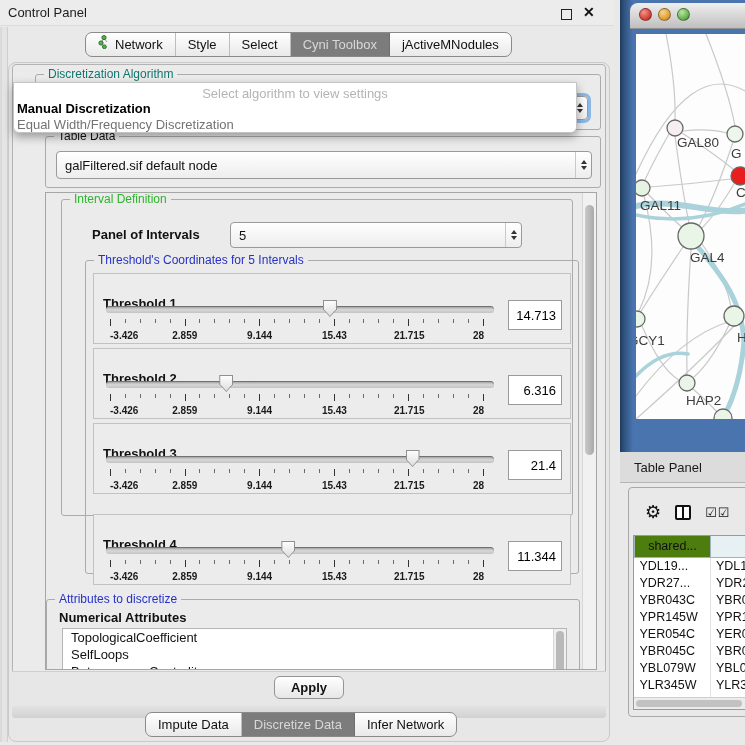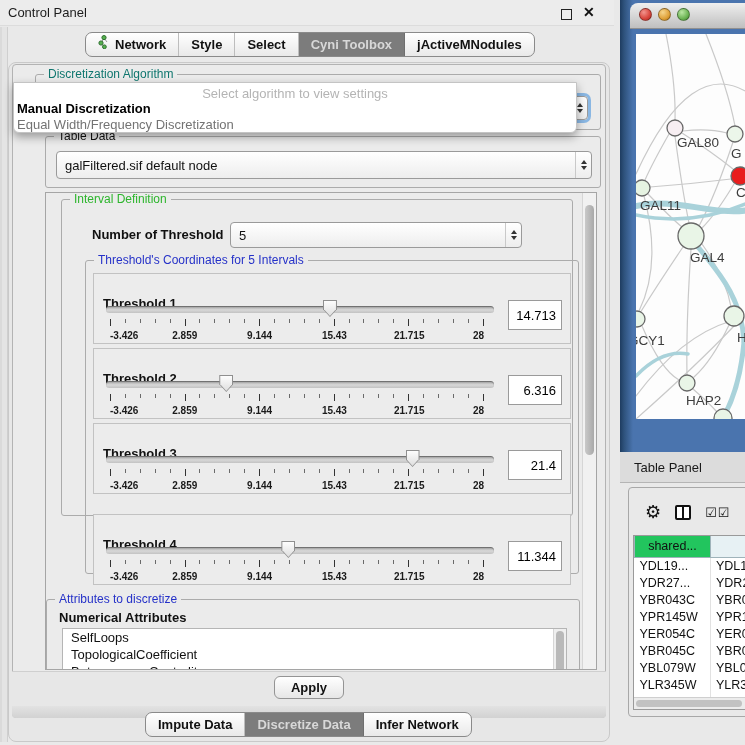--- a/index.html
+++ b/index.html
@@ -10,21 +10,21 @@
 
   
   .cp-titlebar { left:0; top:0; width:614px; height:26px; background:#ececec; border-bottom:1px solid #dcdcdc; }
   .cp-title { position:absolute; left:8px; top:0; line-height:26px; font-size:13px; color:#1c1c1c; }
   .float-ico { position:absolute; left:561px; top:9px; width:11px; height:11px; border:1.5px solid #222; background:#ececec; }
   .close-ico { position:absolute; left:583px; top:4px; font-size:14px; font-weight:bold; color:#111; }
   .left-gutter { left:0; top:27px; width:8px; height:715px; background:#e4e4e4; border-right:1px solid #cfcfcf; border-left:2px solid #dadada; }
 
   .tabbar { display:flex; height:25px; border:1px solid #8a8a8a; border-radius:7px;
             background:linear-gradient(#ffffff,#e9e9e9); overflow:hidden; }
-  .tab { padding:0 12px; line-height:23px; font-size:13px; font-weight:700; color:#111;
+  .tab { padding:0 12px; line-height:23px; font-size:13px; font-weight:400; color:#111;
          border-right:1px solid #bdbdbd; display:flex; align-items:center; gap:5px; white-space:nowrap; }
   .tab:last-child { border-right:none; }
   .tab.selected { background:#7c7c7c; color:#d8d8d8; border-right:1px solid #6f6f6f; }
   .top-tabs { left:85px; top:32px; }
   .bottom-tabs { left:145px; top:712px; }
 
   .outer-panel { left:8px; top:62px; width:602px; height:680px; background:#e7e7e7;
                  border:1px solid #c9c9c9; border-radius:8px; }
   .card { left:12px; top:64px; width:594px; height:654px; background:#ebebeb;
           border:1px solid #b3b3b3; border-radius:4px; }
@@ -114,21 +114,21 @@
   .tp-toolbar { position:absolute; left:0; top:10px; width:100%; height:28px; display:flex; align-items:center; gap:14px; padding-left:16px; }
   .gear { font-size:18px; line-height:18px; color:#111; }
   .splitcols { width:16px; height:15px; border:2px solid #111; border-radius:2px; position:relative; background:#fff; }
   .splitcols::after { content:""; position:absolute; left:5px; top:0; bottom:0; width:2px; background:#111; }
   .checks { font-size:13px; letter-spacing:1px; color:#111; }
   .tp-table { position:absolute; left:4px; top:47px; width:118px; height:175px; background:#fff;
               border:1px solid #9a9a9a; overflow:hidden; font-size:12.5px; }
   table.grid { border-collapse:collapse; width:160px; table-layout:fixed; }
   table.grid th { height:21px; font-weight:normal; text-align:center; border:1px solid #9fb3ba;
                   border-top:none; font-size:12.5px; }
-  table.grid th.c1 { background:#22c55e; width:76px; }
+  table.grid th.c1 { background:#4d7c0f; width:76px; }
   table.grid th.c2 { background:#e7f1f4; width:84px; }
   table.grid td { height:17px; padding-left:5px; border-right:1px solid #e2e2e2; white-space:nowrap; overflow:hidden; color:#111; }
   .hscroll { position:absolute; left:0; right:0; bottom:0; height:12px; background:#ececec; border-top:1px solid #cfcfcf; }
   .hscroll .thumb { position:absolute; left:2px; top:2px; height:7px; width:106px; border-radius:4px; background:#c2c2c2; }
 
   .net-tab-icon { display:inline-block; }
 </style>
 </head>
 <body>
 
@@ -197,21 +197,21 @@
           <i class="tri up"></i>
           <i class="tri down"></i>
         </span>
     </div>
   </div>
 
   <div class="abs scroll-area">
 
     <div class="group interval-group">
       <span class="group-label lbl-green">Interval Definition</span>
-      <span class="count-label">Number of Threshold</span>
+      <span class="count-label">Panel of Intervals</span>
       <div class="combo count-combo">
         <span class="grow">5</span>
         <span class="stepper">
             <i class="tri up"></i>
             <i class="tri down"></i>
           </span>
       </div>
 
       <div class="group thresh-group">
         <span class="group-label lbl-blue">Threshold's Coordinates for 5 Intervals</span>
@@ -409,22 +409,22 @@
           </div>
         </div>
       </div>
     </div>
 
     <div class="group attributes-group">
       <span class="group-label lbl-blue">Attributes to discretize</span>
       <span class="list-title">Numerical Attributes</span>
       <div class="listbox">
         <div id="attr-items">
+            <div class="list-item">TopologicalCoefficient</div>
             <div class="list-item">SelfLoops</div>
-            <div class="list-item">TopologicalCoefficient</div>
             <div class="list-item">BetweennessCentrality</div>
           </div>
         <div class="list-scroll">
             <div class="thumb"></div>
           </div>
       </div>
     </div>
 
     <div class="vscroll">
         <div class="thumb"></div>

